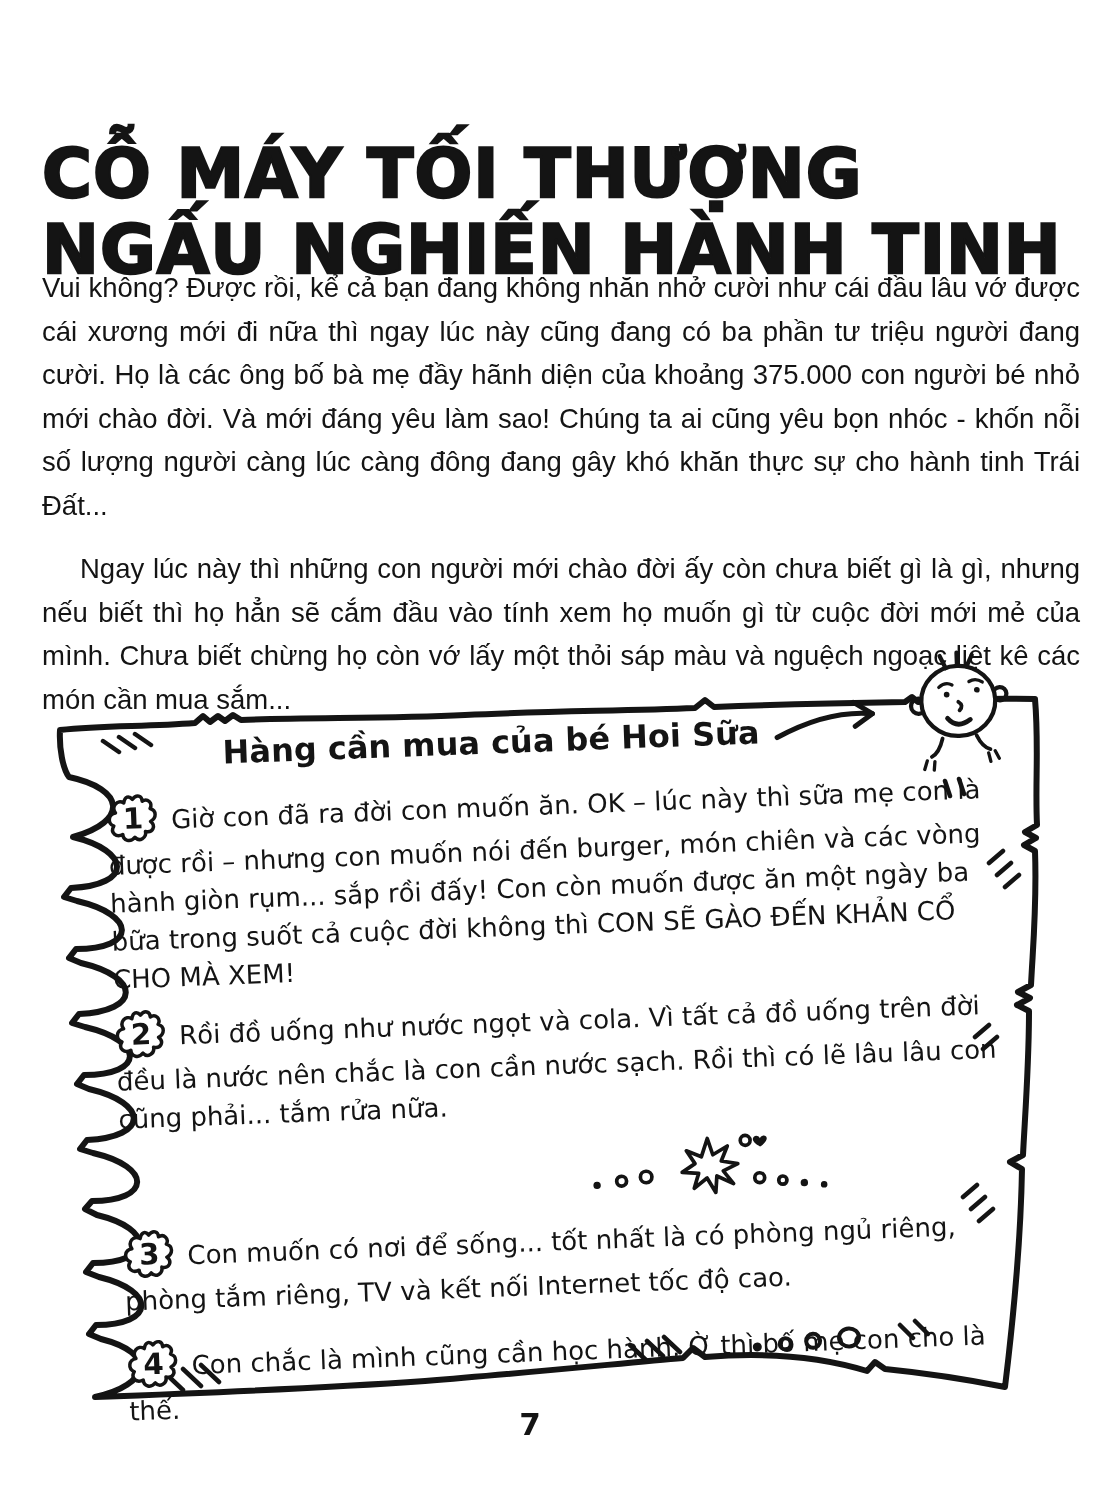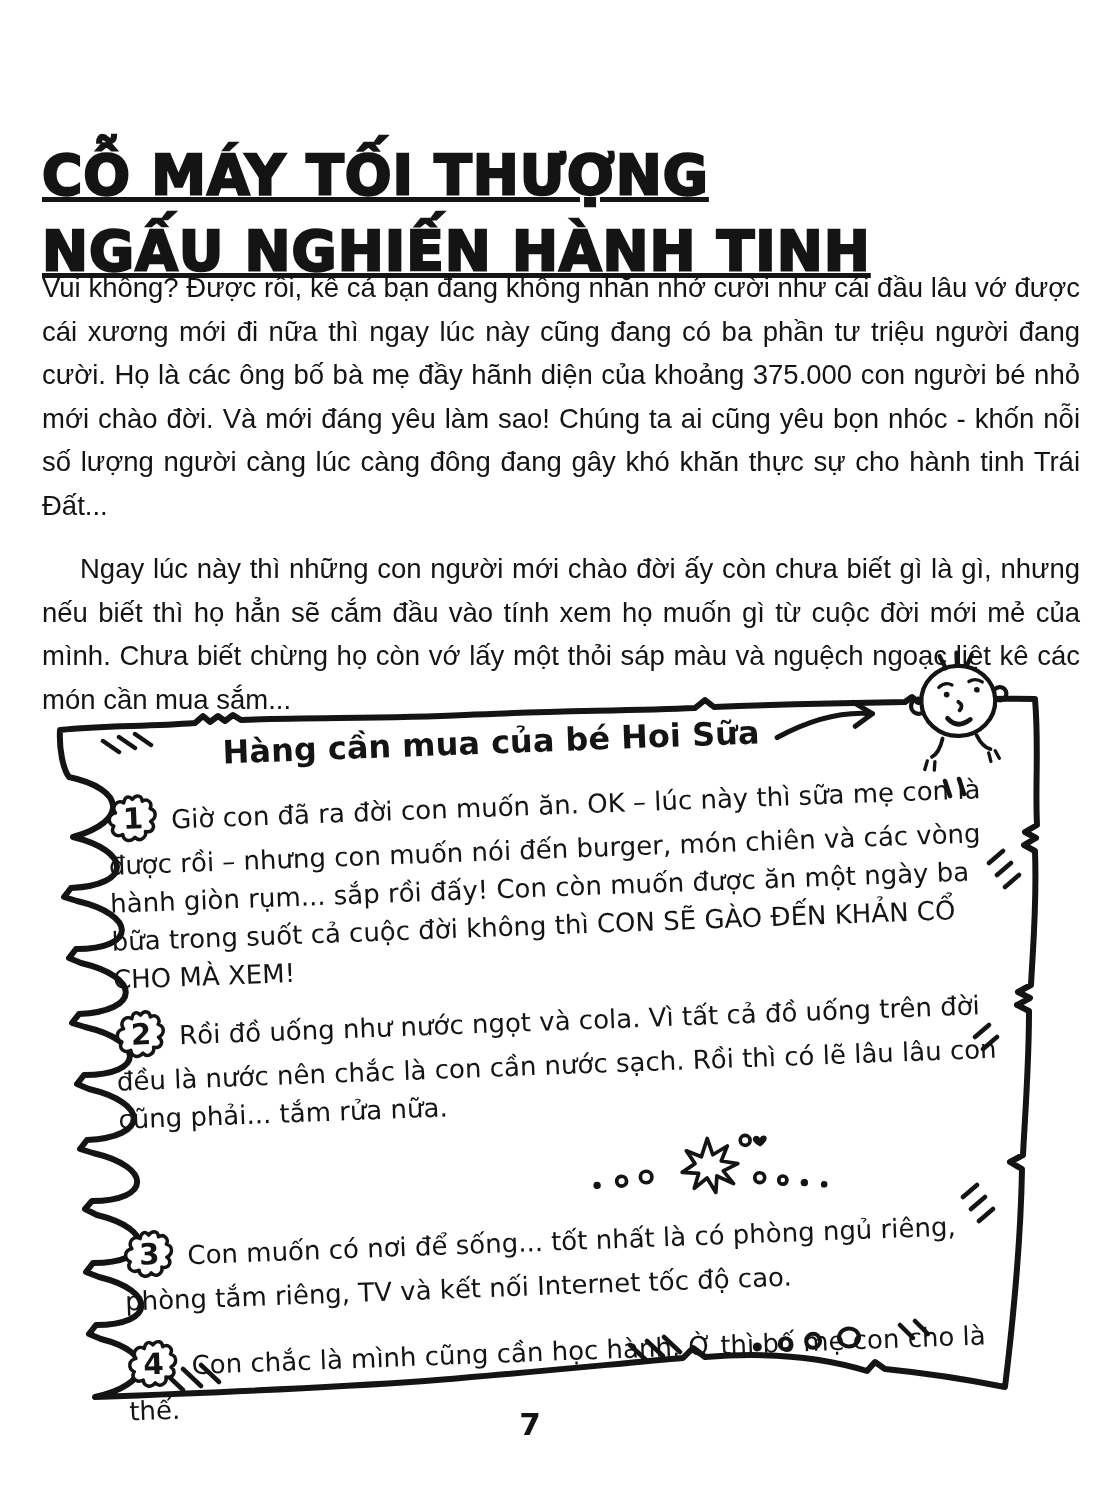--- a/index.html
+++ b/index.html
@@ -2,26 +2,25 @@
 <html><head>
 <meta charset="utf-8">
 <style>
   html,body{margin:0;padding:0;}
   body{
     width:1120px;height:1500px;position:relative;overflow:hidden;
     background:#ffffff;color:#141414;
     font-family:"Liberation Sans",sans-serif;
   }
   .chapter-title{
-    position:absolute;left:42px;top:100px;
+    position:absolute;left:42px;top:90px;
     font-family:"DejaVu Sans",sans-serif;font-weight:bold;
-    font-size:55px;line-height:76px;letter-spacing:1px;
+    font-size:68px;line-height:76px;letter-spacing:1px;
     -webkit-text-stroke:2.4px #141414;
     white-space:nowrap;
-    text-decoration:underline;
   }
   .body-copy{
     position:absolute;left:42px;top:266px;width:1038px;
     font-size:27.5px;line-height:43.5px;font-weight:normal;
     text-align:justify;
   }
   .body-copy p{margin:0;}
   .body-copy p + p{margin-top:20px;text-indent:38px;}
 
   .note-box{position:absolute;left:45px;top:685px;width:1000px;height:730px;}

